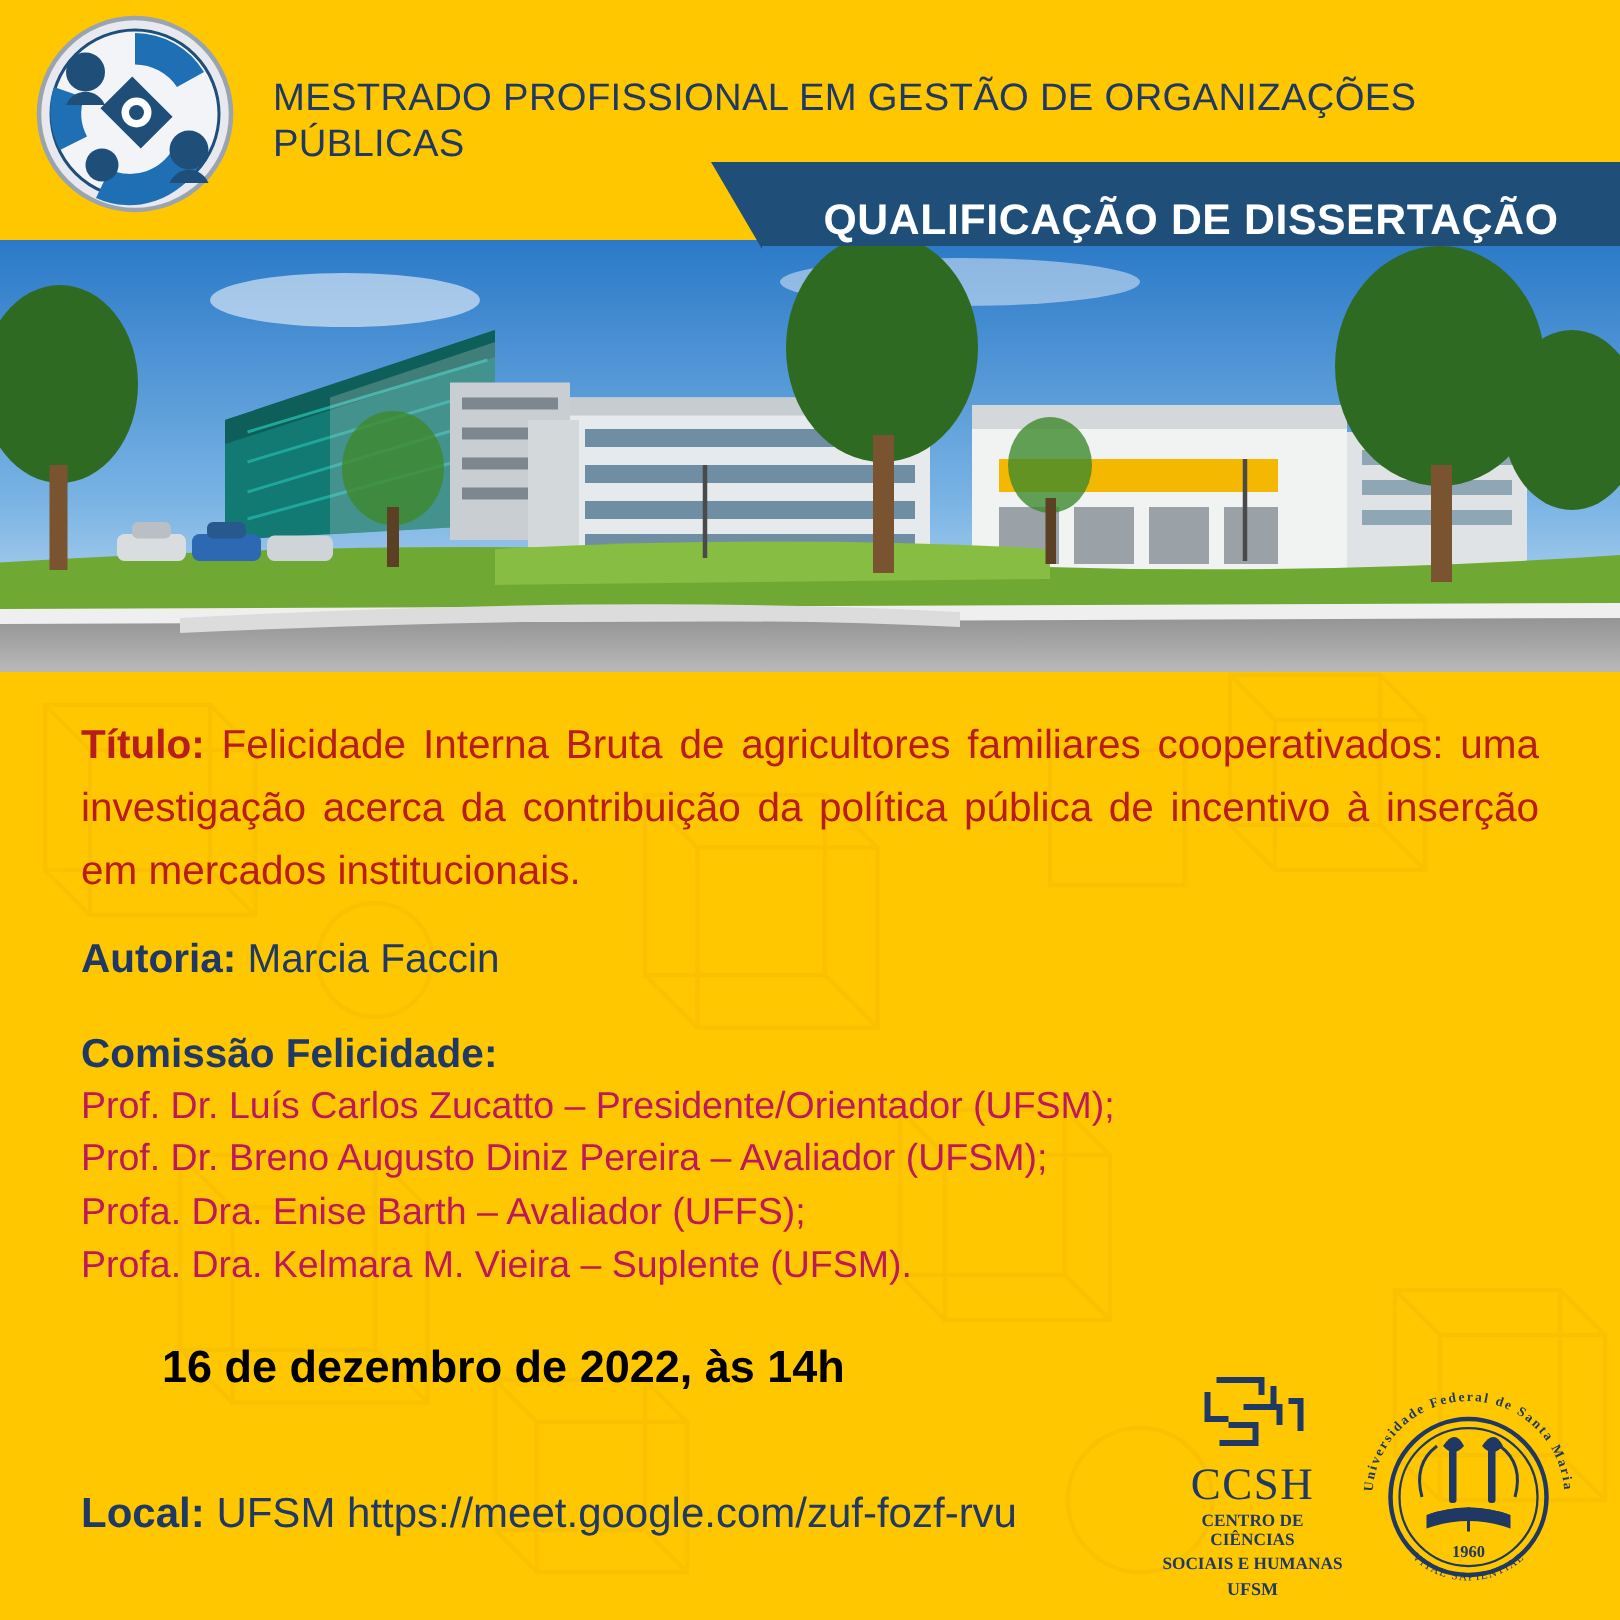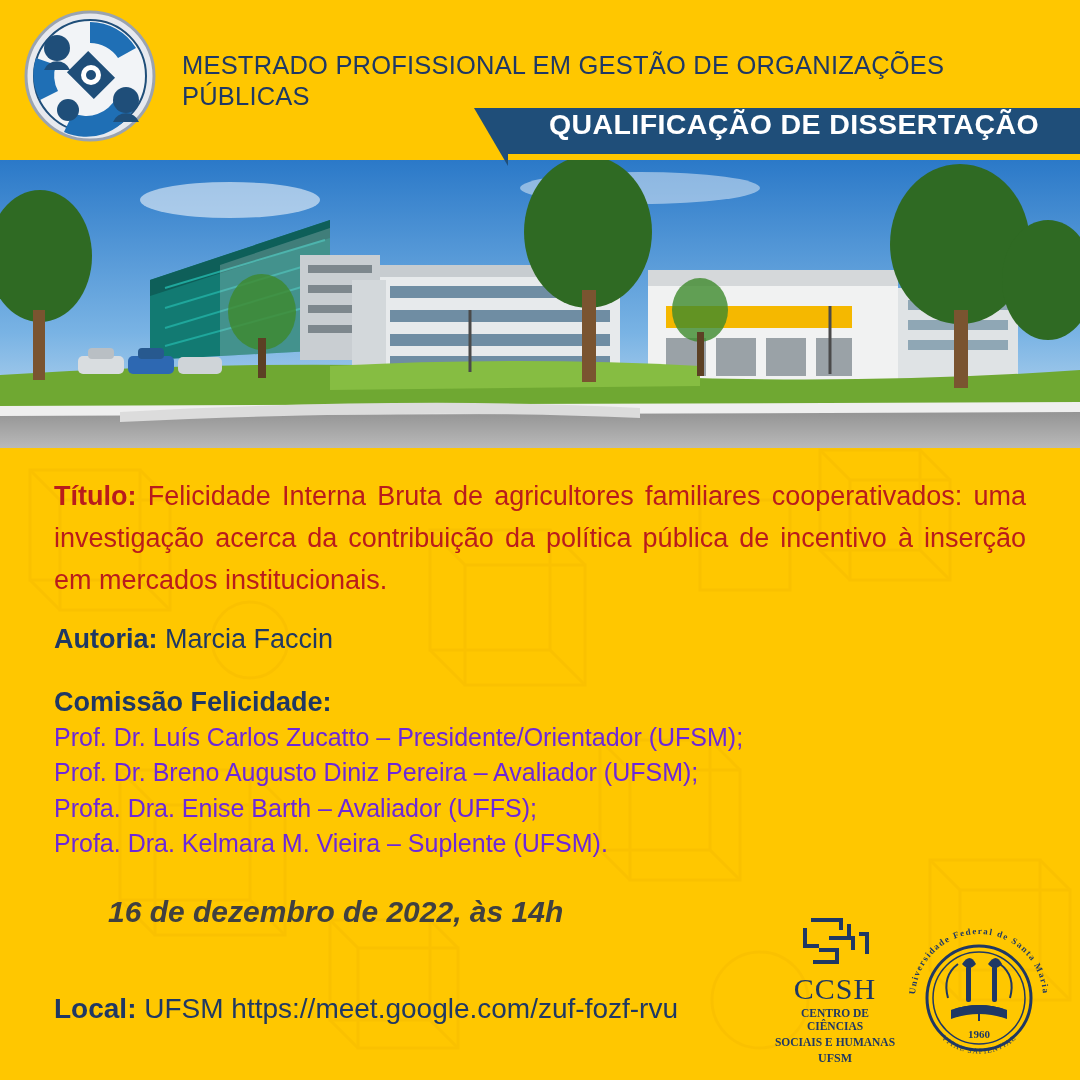--- a/index.html
+++ b/index.html
@@ -42,24 +42,24 @@
     width: 880px;
     font-size: 25.5px;
     font-weight: normal;
     letter-spacing: 0.2px;
     color: #1F3864;
     line-height: 1.2;
   }
   .ribbon {
     position: absolute;
     left: 508px; top: 108px;
-    width: 572px; height: 46px;
+    width: 572px; height: 56px;
     background: #1F4E79;
     display: flex;
-    align-items: flex-start;
+    align-items: flex-end;
     justify-content: center;
     z-index: 4;
   }
   .ribbon::before {
     content: "";
     position: absolute;
     left: -34px; top: 0;
     border-top: 58px solid #1F4E79;
     border-left: 34px solid transparent;
   }
@@ -102,30 +102,29 @@
   .p-author b { font-weight: bold; }
   .committee-head {
     margin-top: 32px;
     font-size: 27px;
     font-weight: bold;
     color: #1F3864;
   }
   .committee-list {
     margin-top: 2px;
     font-size: 25px;
-    color: #6d28d9;
+    color: #be185d;
     line-height: 1.42;
   }
   .p-date {
     position: absolute;
     left: 108px; top: 447px;
     font-size: 30px;
     font-weight: bold;
-    font-style: italic;
-    color: #404040;
+    color: #000000;
     white-space: nowrap;
   }
   .p-local {
     position: absolute;
     left: 54px; top: 545px;
     font-size: 28px;
     color: #1F3864;
     white-space: nowrap;
   }
   .p-local b { font-weight: bold; }

